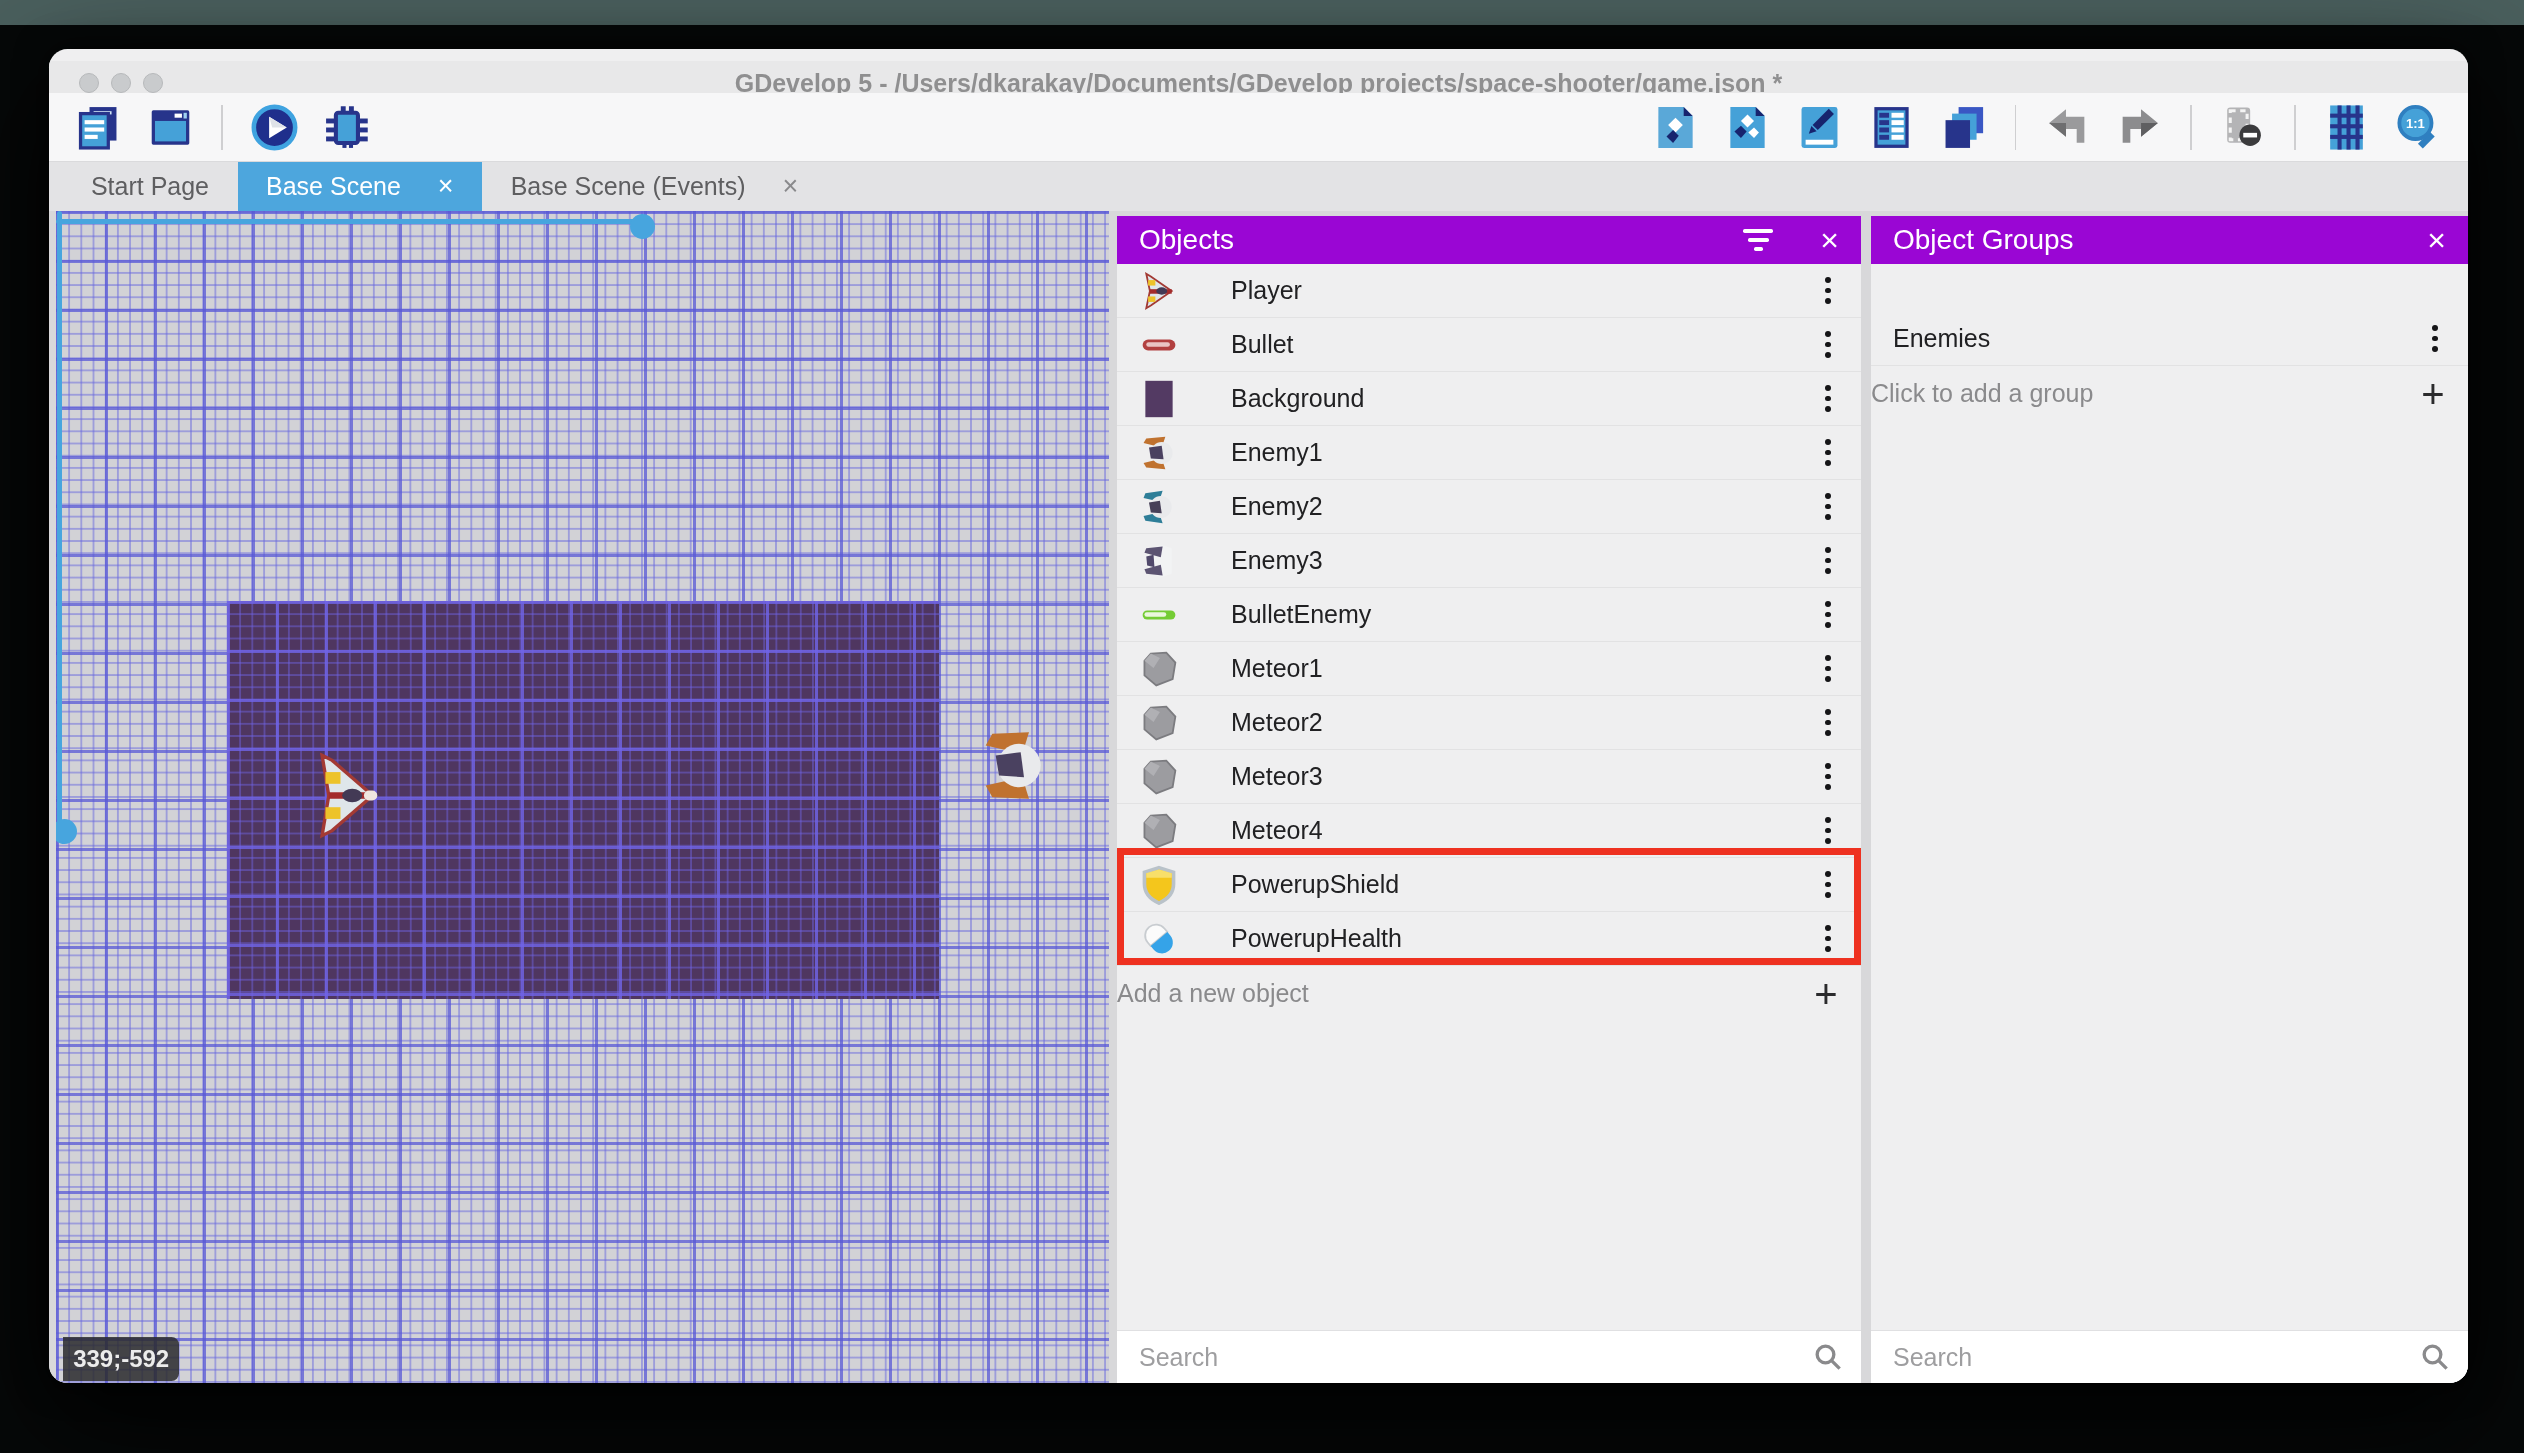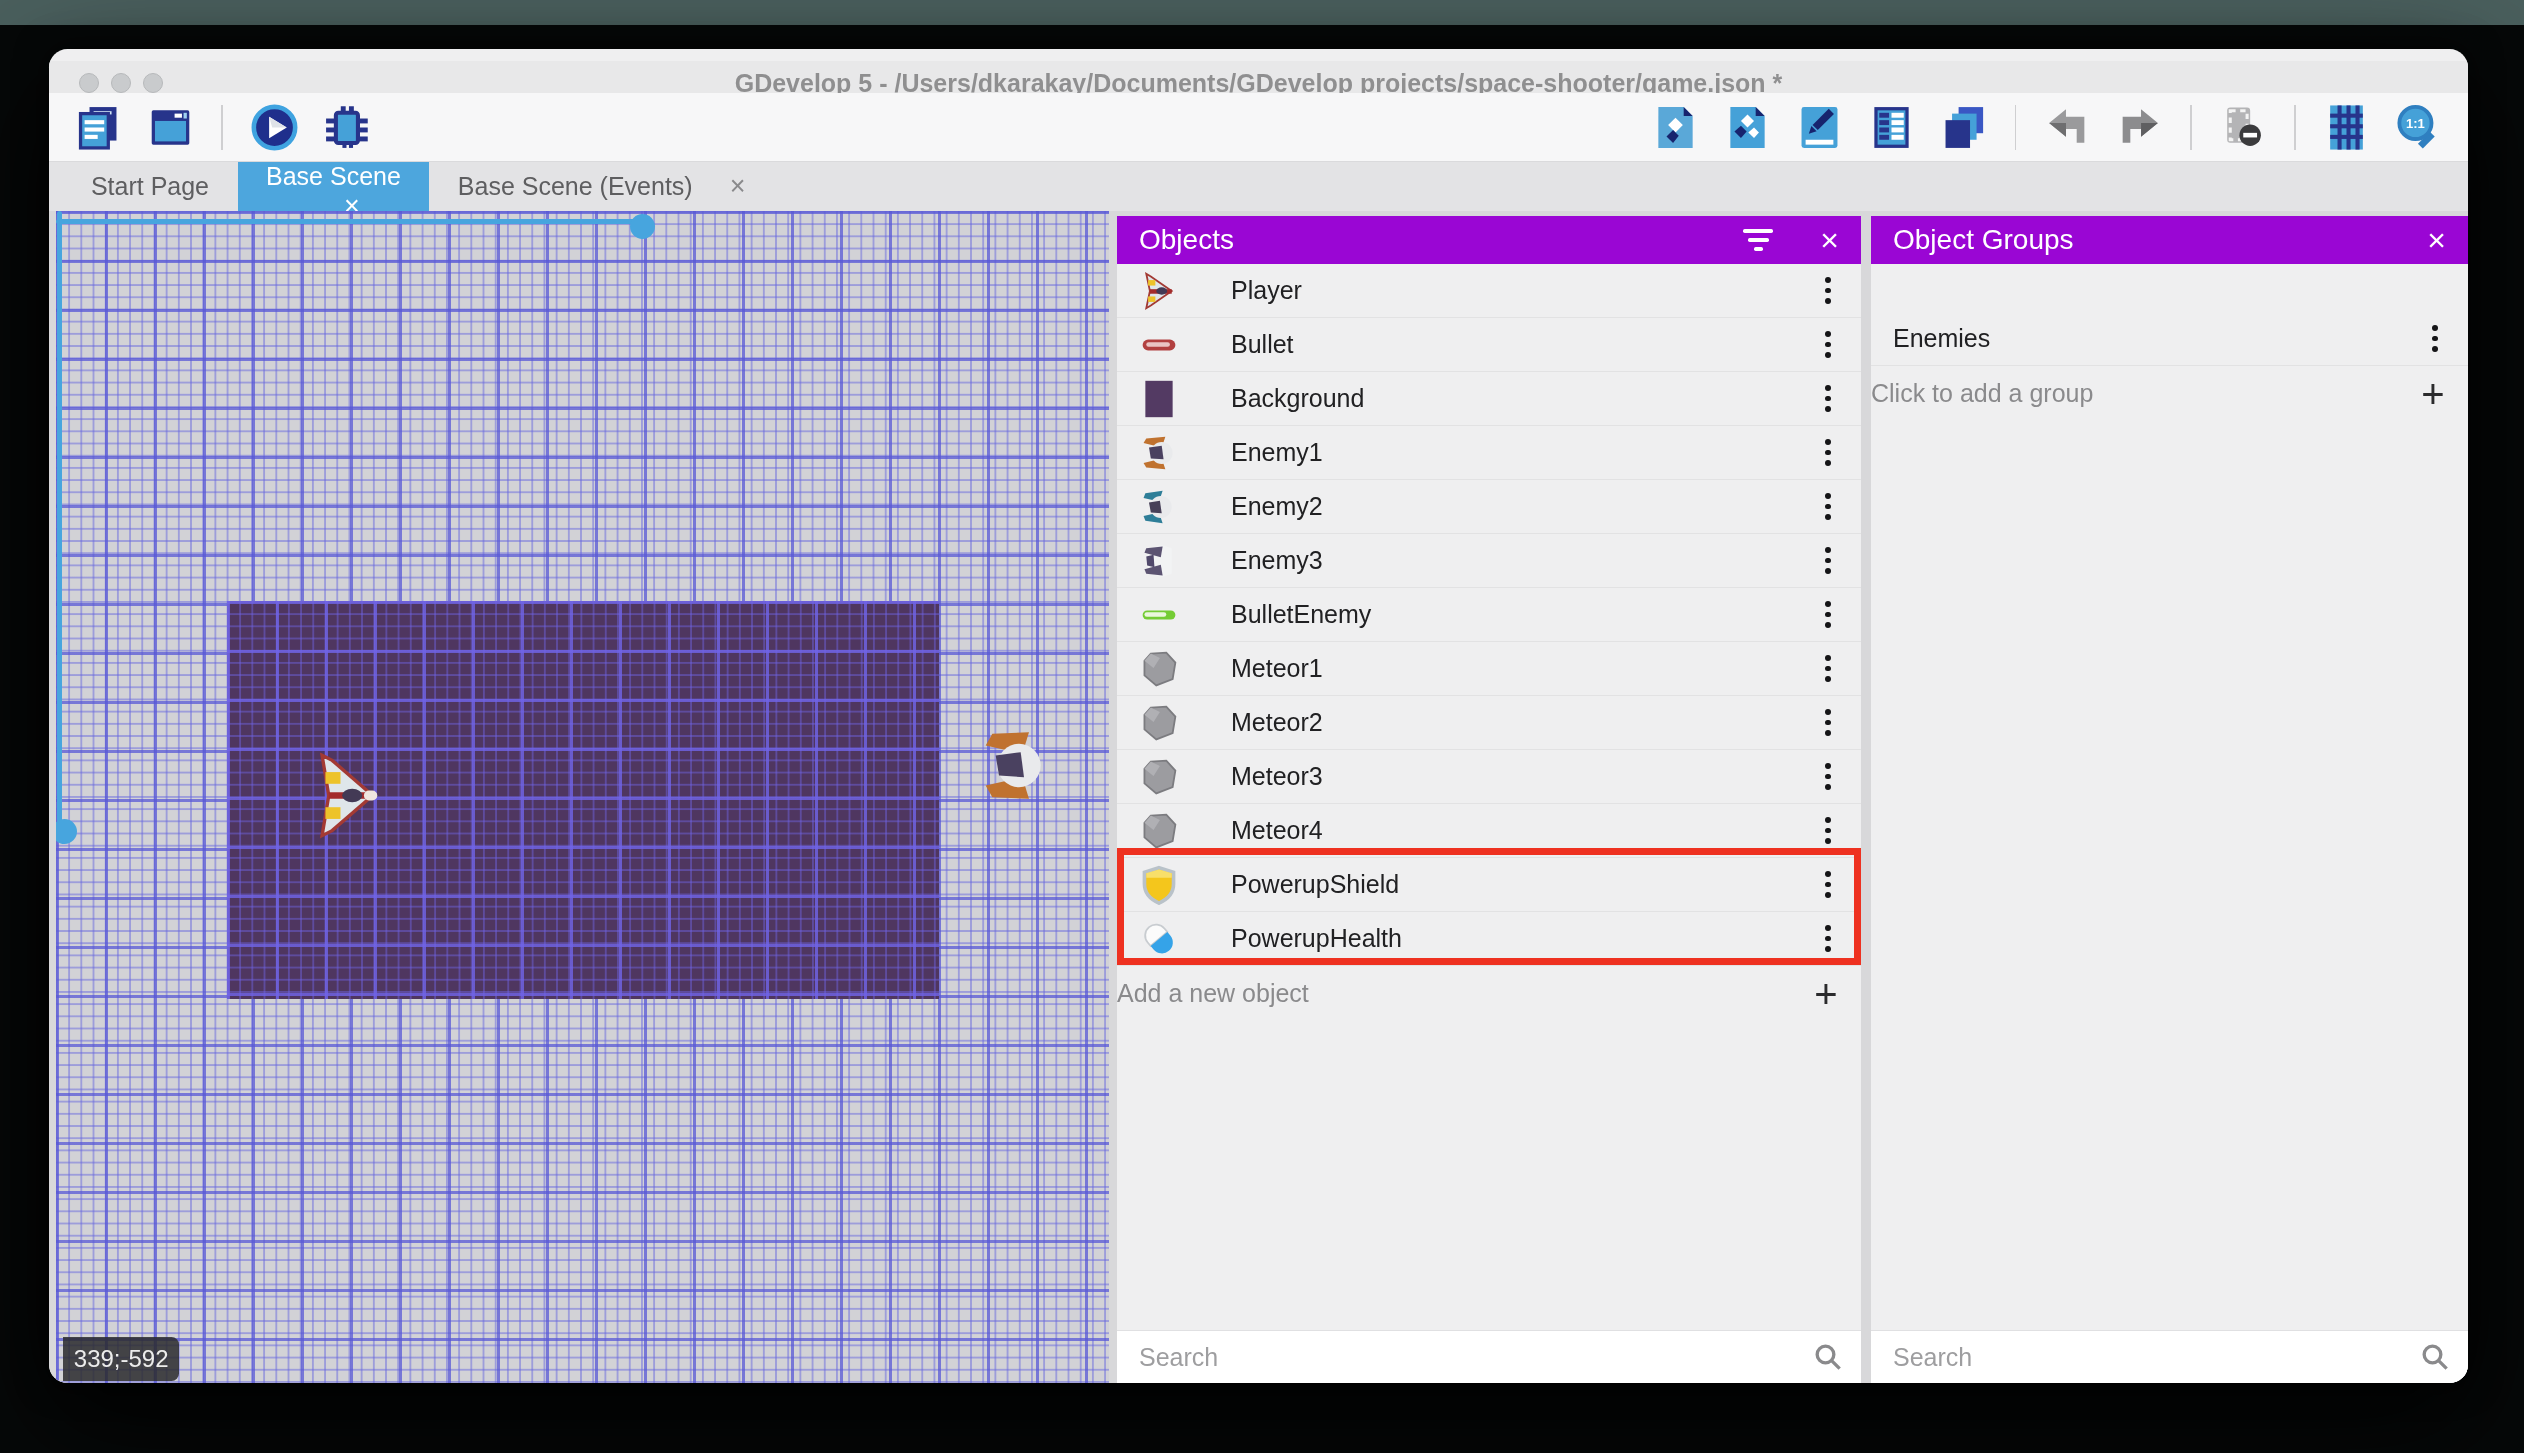--- a/index.html
+++ b/index.html
@@ -30,21 +30,21 @@
     display:flex;align-items:center;justify-content:space-between;padding:0 23.4px;box-sizing:border-box;}
   .tb-group{display:flex;align-items:center;gap:20px;}
   .tbtn{width:52px;height:52px;display:flex;align-items:center;justify-content:center;}
   .tbtn svg{width:49px;height:49px;}
   .tb-divider{width:1.7px;height:45px;background:#cfcfd1;margin:0 5px;}
 
   
   .tabbar{position:absolute;left:0;top:112px;width:100%;height:50px;background:#e3e3e5;display:flex;align-items:stretch;padding-left:13.4px;box-sizing:border-box;border-top:0.8px solid #dadadc;}
   .tab{display:flex;align-items:center;padding:0 28.5px;font-size:25px;color:#5e5e60;white-space:nowrap;}
   .tab .closex{margin-left:37px;font-size:27px;color:#8a8a8c;}
-  .tab.active{background:#4da6dd;color:#ffffff;flex-direction:column;}
+  .tab.active{background:#4da6dd;color:#ffffff;}
   .tab.active .closex{color:#ffffff;}
 
   
   .content{position:absolute;left:0;top:162px;width:100%;height:1172px;background:#d8d8da;}
 
   
   .canvas{position:absolute;left:6.7px;top:0;width:1053px;height:1172px;overflow:hidden;
     background-color:#d2d2d6;
     background-image:
       linear-gradient(to right, rgba(88,88,214,.75) 2.5px, transparent 2.5px),
@@ -61,21 +61,21 @@
       linear-gradient(to right, rgba(112,100,232,.45) 1.7px, transparent 1.7px),
       linear-gradient(to bottom, rgba(112,100,232,.45) 1.7px, transparent 1.7px);
     background-size:49px 49px,49px 49px,12.2px 12.2px,12.2px 12.2px;
   }
   .sprite{position:absolute;}
   .hscroll-line{position:absolute;left:0;top:7.5px;width:586px;height:5px;background:#47a5de;border-radius:2.5px;}
   .hscroll-thumb{position:absolute;left:574px;top:2.5px;width:25px;height:25px;border-radius:50%;background:#47a5de;}
   .vscroll-line{position:absolute;left:1.7px;top:0;width:5px;height:621px;background:#47a5de;border-radius:2.5px;}
   .vscroll-thumb{position:absolute;left:-4.2px;top:608px;width:25px;height:25px;border-radius:50%;background:#47a5de;}
   .coord-badge{position:absolute;left:7.5px;top:1126px;width:116px;height:44px;background:rgba(42,42,45,.85);
-    border-radius:0 7.5px 7.5px 0;color:#ececec;font-size:24px;display:flex;align-items:center;justify-content:center;}
+    border-radius:0 7.5px 7.5px 0;color:#ececec;font-size:24px;display:flex;align-items:center;justify-content:center;font-weight:bold;}
 
   
   .panel{position:absolute;top:5px;height:1167px;display:flex;flex-direction:column;background:#efeff0;}
   .panel-objects{left:1068px;width:744px;}
   .panel-groups{left:1822px;width:597px;gap:48px;}
   .panel-header{height:48px;background:#9a06d4;display:flex;align-items:center;padding:0 22px;box-sizing:border-box;flex:0 0 auto;}
   .panel-title{color:#ffffff;font-size:28px;font-weight:500;flex:1;}
   .filter-icon{display:flex;flex-direction:column;align-items:center;gap:5px;margin-right:47px;}
   .filter-icon i{display:block;height:4.2px;background:#fff;border-radius:1.7px;}
   .filter-icon i:nth-child(1){width:30px;} .filter-icon i:nth-child(2){width:21px;} .filter-icon i:nth-child(3){width:9.2px;}

